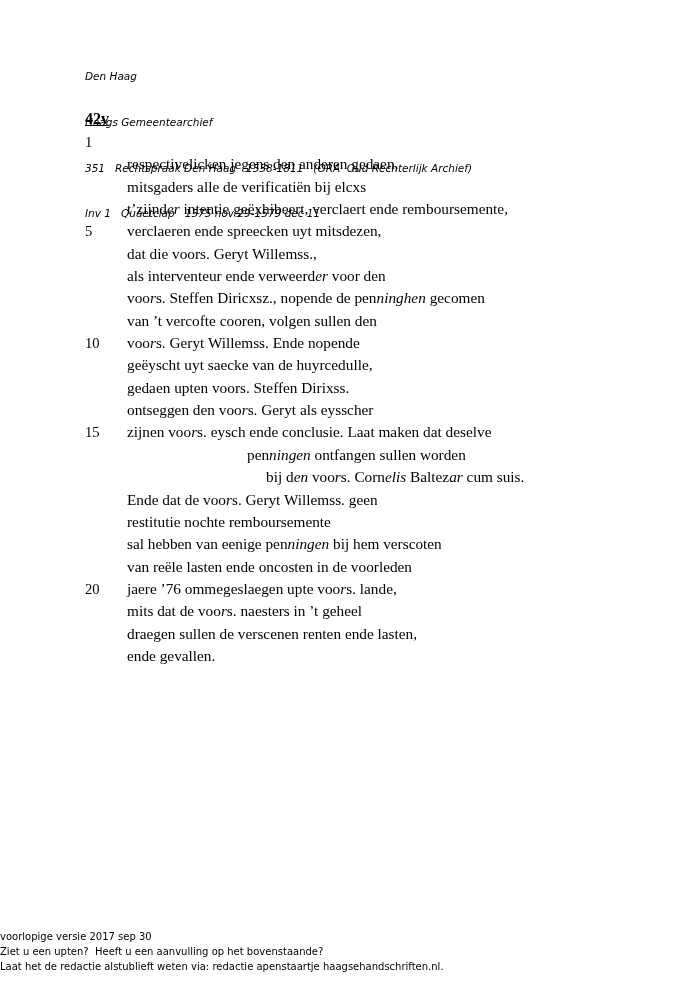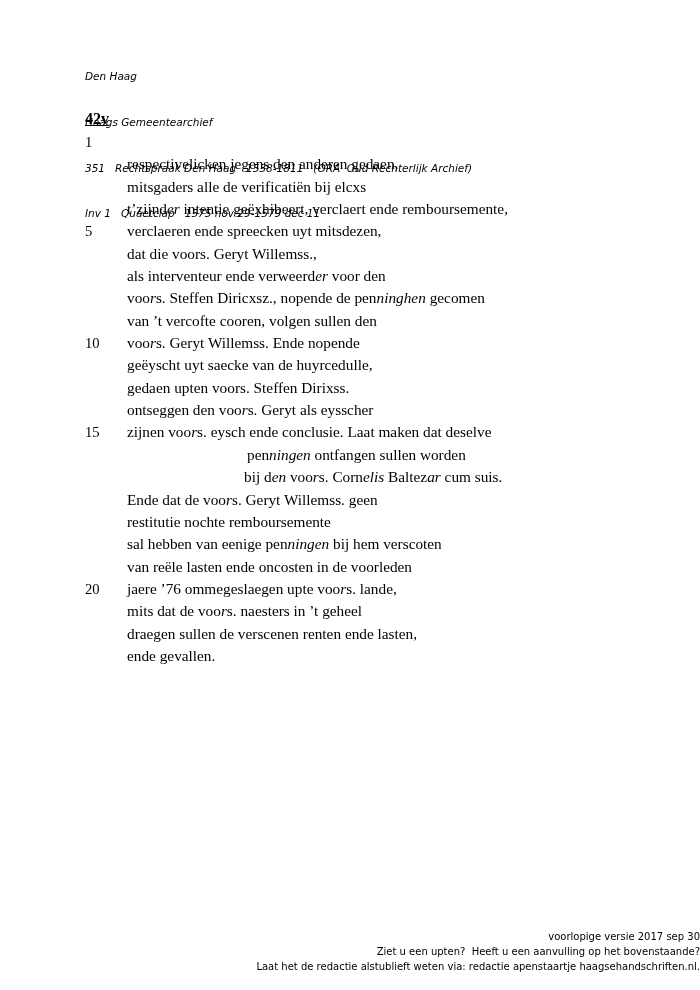--- a/index.html
+++ b/index.html
@@ -69,32 +69,32 @@
     position: absolute;
     left: 42px;
     top: 0;
     white-space: pre;
   }
   .ltext.indent1 {
     left: 130px;
     margin-left: 32px;
   }
   .ltext.indent2 {
-    left: 159px;
+    left: 181px;
     text-align: center;
   }
   .ital {
     font-style: italic;
   }
   .footer {
     position: absolute;
     left: 0;
     top: 930px;
     width: 700px;
-    text-align: right;
+    text-align: left;
     font-family: "DejaVu Sans", sans-serif;
     font-size: 10px;
     line-height: 14.8px;
     color: #000;
   }
   .footer div {
     white-space: pre;
   }
 </style>
 </head>

